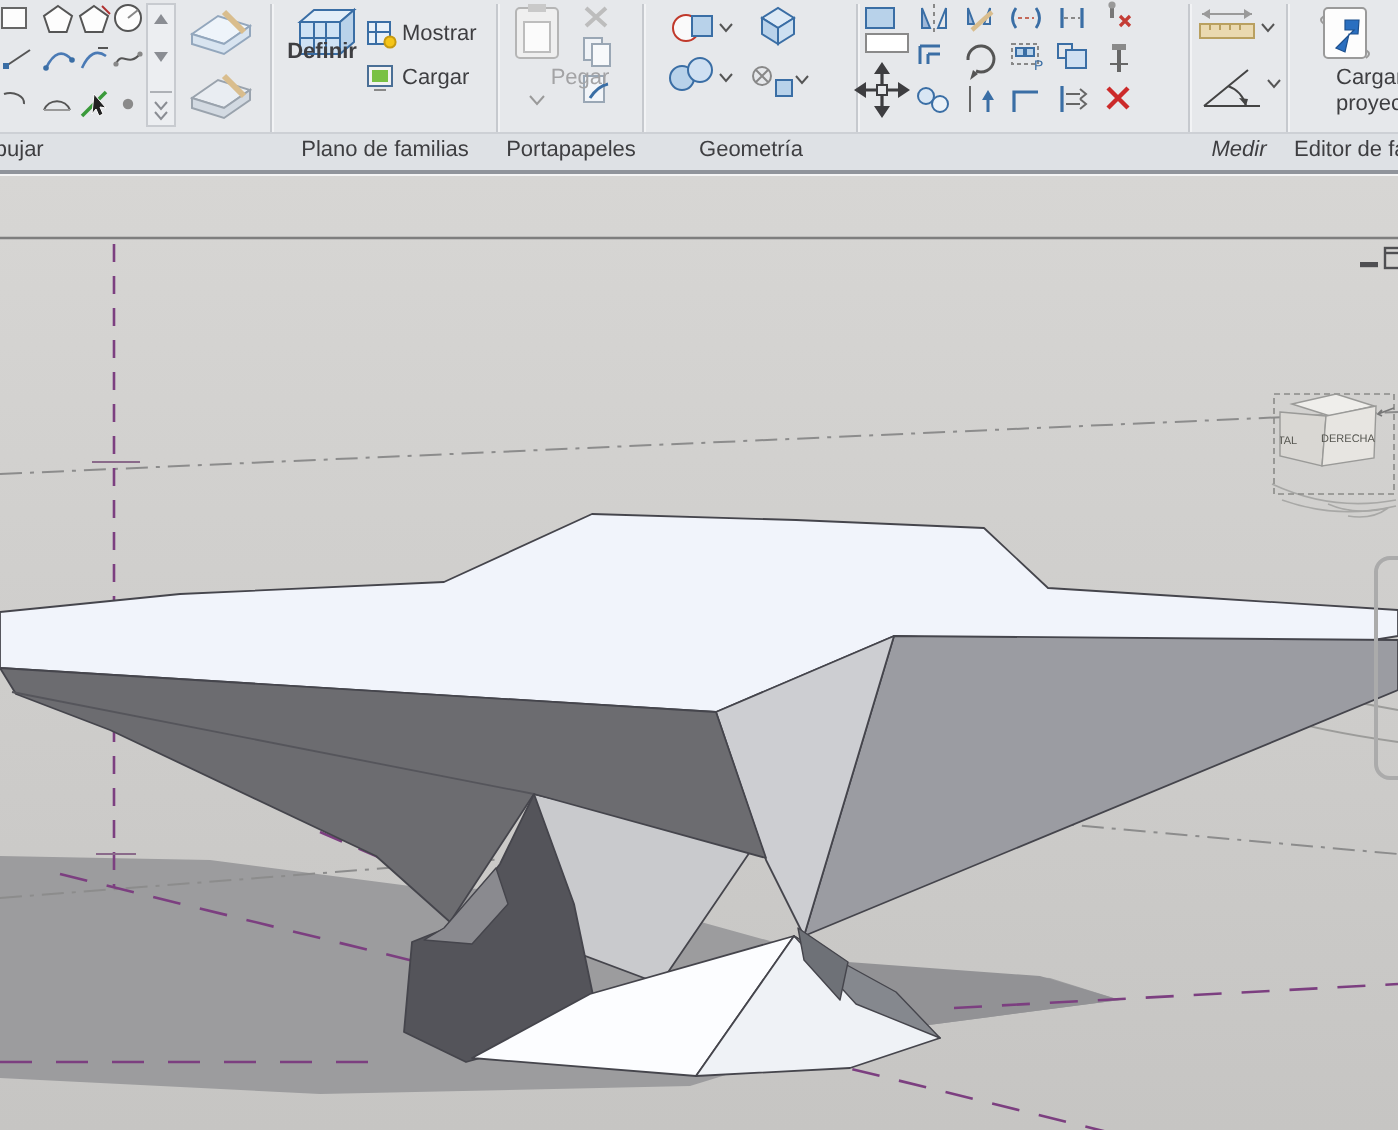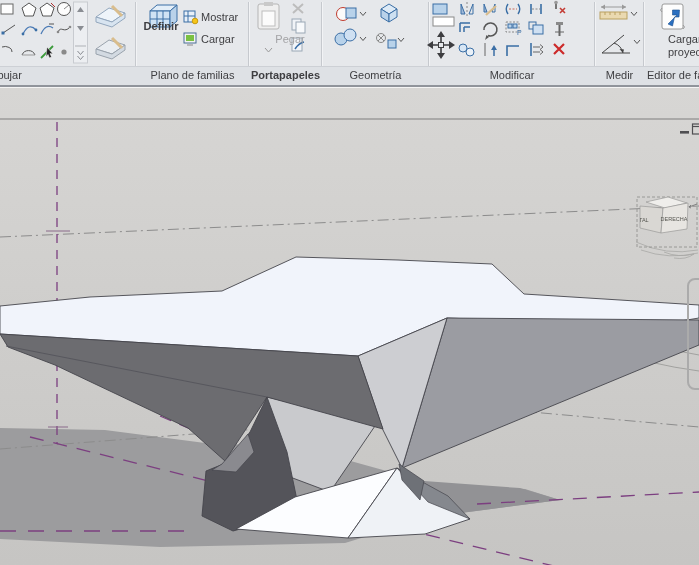--- a/index.html
+++ b/index.html
@@ -258,24 +258,23 @@
     <g>
       <rect x="662" y="4" width="21" height="25" rx="2" fill="#fdfdfd" stroke="#9a9a9a"></rect>
       <path d="M662,8 q-3,2 0,4 M683,25 q3,2 0,4" fill="none" stroke="#9a9a9a"></path>
       <path d="M668,24 l9,-9 h-4.5 v-5 h7 l0,0 -0.5,7 h-4.5 l-2,9 Z" fill="#2a6fc0" stroke="#1d508e" stroke-width="0.6"></path>
     </g>
   </svg>
 
   <div id="label-strip"></div>
   <div class="panel-label" style="left:-13px;width:60px;">Dibujar</div>
   <div class="panel-label centered" style="left:137px;width:111px;">Plano de familias</div>
-  <div class="panel-label centered" style="left:250px;width:71px;font-weight:bold;">Portapapeles</div>
+  <div class="panel-label centered" style="left:250px;width:71px;">Portapapeles</div>
   <div class="panel-label centered" style="left:323px;width:105px;">Geometría</div>
-  <div class="panel-label centered" style="left:430px;width:164px;">Modificar</div>
-  <div class="panel-label centered" style="left:596px;width:47px;">Medir</div>
+  <div class="panel-label centered" style="left:596px;width:47px;font-style:italic;">Medir</div>
   <div class="panel-label" style="left:647px;width:120px;">Editor de familias</div>
 
   <div class="btn-label centered" style="left:138px;top:20px;width:46px;font-weight:bold;">Definir</div>
   <div class="btn-label" style="left:201px;top:11px;">Mostrar</div>
   <div class="btn-label" style="left:201px;top:33px;">Cargar</div>
   <div class="btn-label centered disabled" style="left:250px;top:33px;width:40px;padding-left:20px;">Pegar</div>
   <div class="btn-label" style="left:668px;top:33px;width:90px;">Cargar en</div>
   <div class="btn-label" style="left:668px;top:46px;width:90px;">proyecto</div>
 </div>
 <div id="ribbon-border"></div>

